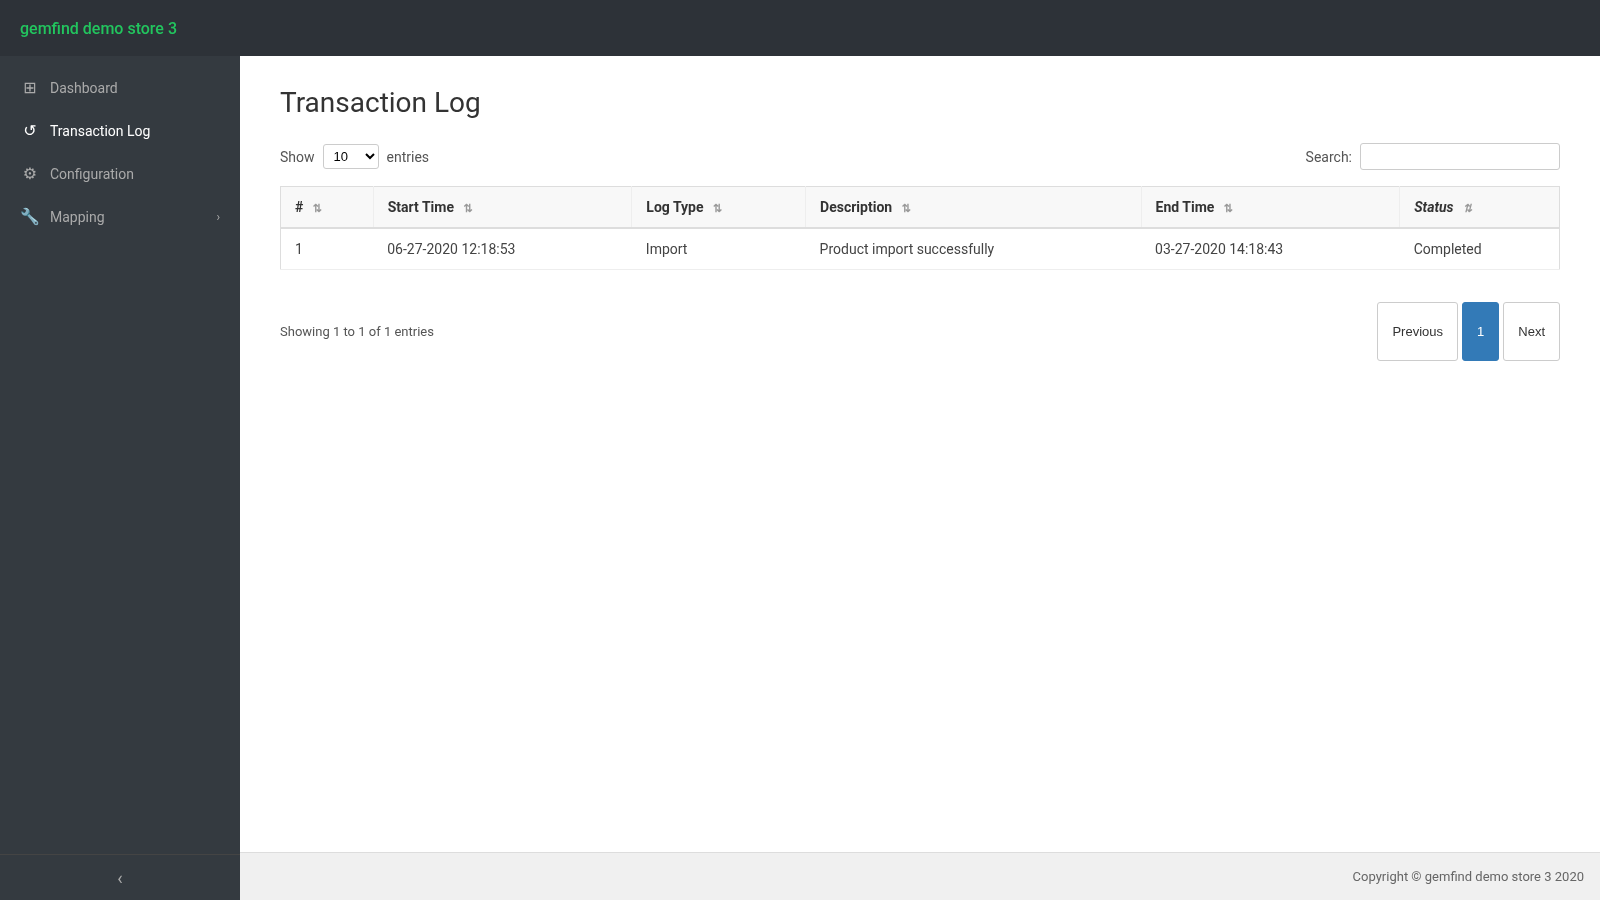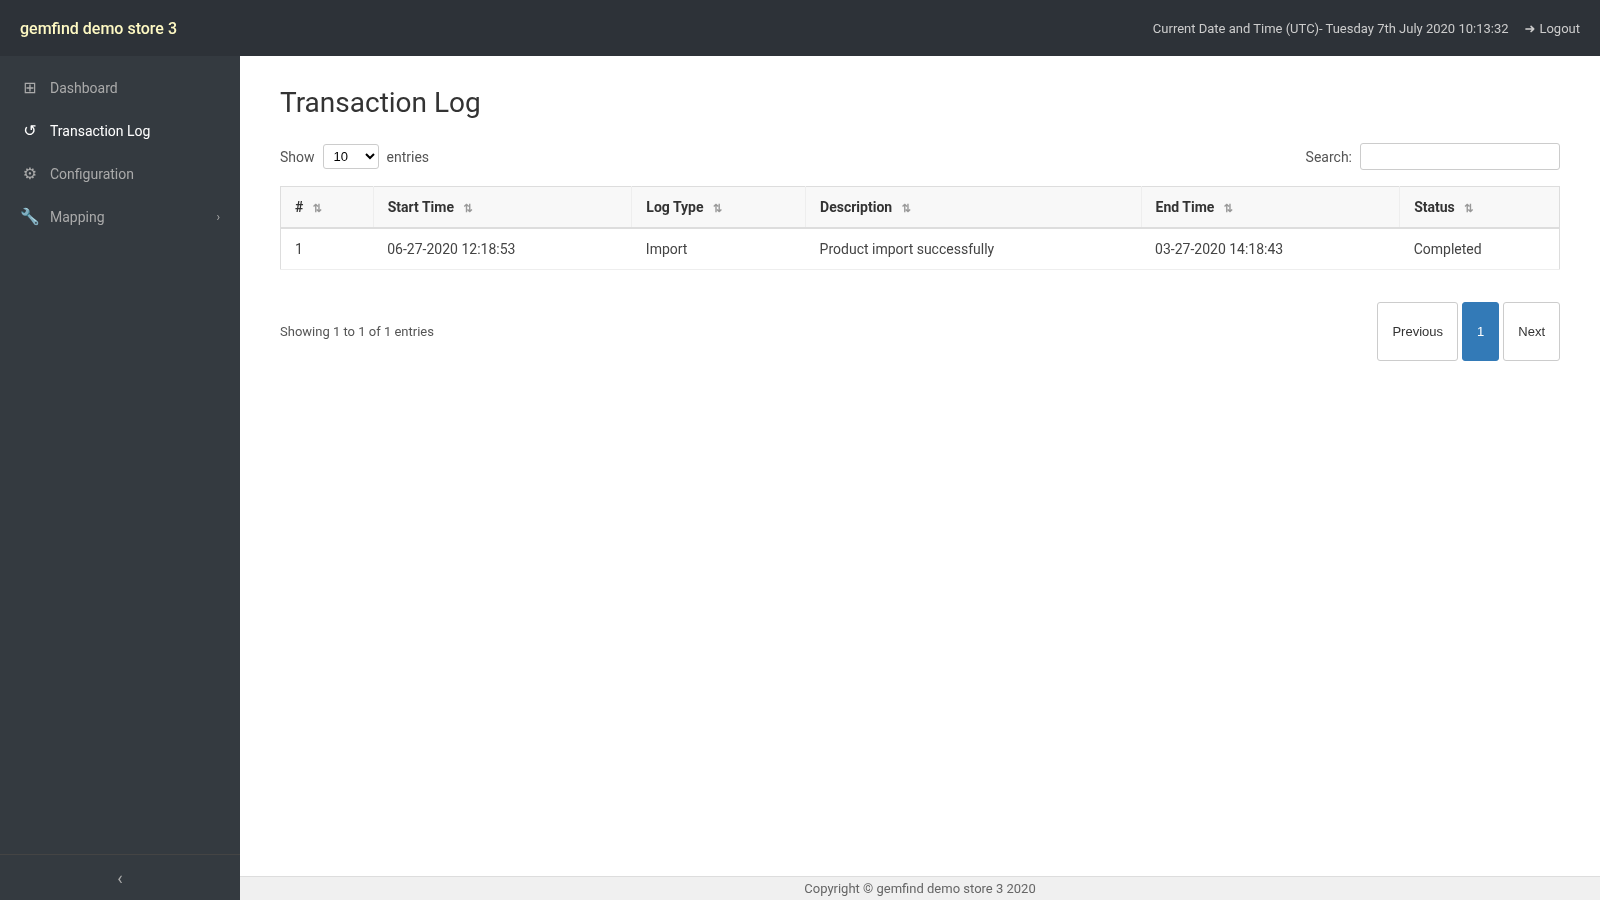--- a/index.html
+++ b/index.html
@@ -10,21 +10,21 @@
       background-color: #2d3238;
       color: #ccc;
       height: 56px;
       display: flex;
       align-items: center;
       justify-content: space-between;
       padding: 0 20px;
       flex-shrink: 0;
     }
     .top-header .brand {
-      color: #fef9c3;
+      color: #22c55e;
       font-size: 16px;
       font-weight: 500;
     }
     .top-header .right-info {
       display: flex;
       align-items: center;
       gap: 16px;
       color: #ccc;
       font-size: 13px;
     }
@@ -143,21 +143,21 @@
       border-bottom: 2px solid #ddd;
     }
     table thead th {
       padding: 12px 14px;
       text-align: left;
       font-weight: 700;
       color: #333;
       white-space: nowrap;
       border-right: 1px solid #eee;
     }
-    table thead th:last-child { border-right: none; }
+    table thead th:last-child { border-right: none; font-style: italic; }
     table thead th .sort-icon {
       display: inline-block;
       margin-left: 6px;
       color: #999;
       font-size: 11px;
     }
     table tbody tr {
       border-bottom: 1px solid #eee;
     }
     table tbody td {
@@ -192,39 +192,32 @@
     }
     .pagination button.active {
       background: #337ab7;
       color: #fff;
       border-color: #337ab7;
     }
 
     
     .page-footer {
       background: #f0f0f0;
-      padding: 4px;
-      text-align: center;
+      padding: 16px;
+      text-align: right;
       color: #666;
       font-size: 13px;
       border-top: 1px solid #ddd;
     }
   </style>
 </head>
 <body>
 
 <div class="top-header">
   <span class="brand">gemfind demo store 3</span>
-  <div class="right-info">
-    <span>Current Date and Time (UTC)- Tuesday 7th July 2020 10:13:32</span>
-    <span class="logout-link">
-      <span>➜</span>
-      <span>Logout</span>
-    </span>
-  </div>
 </div>
 
 <div class="main-layout">
 
   <div class="sidebar">
     <div class="sidebar-item">
       <span class="icon">⊞</span>
       <span>Dashboard</span>
     </div>
     <div class="sidebar-item active">

